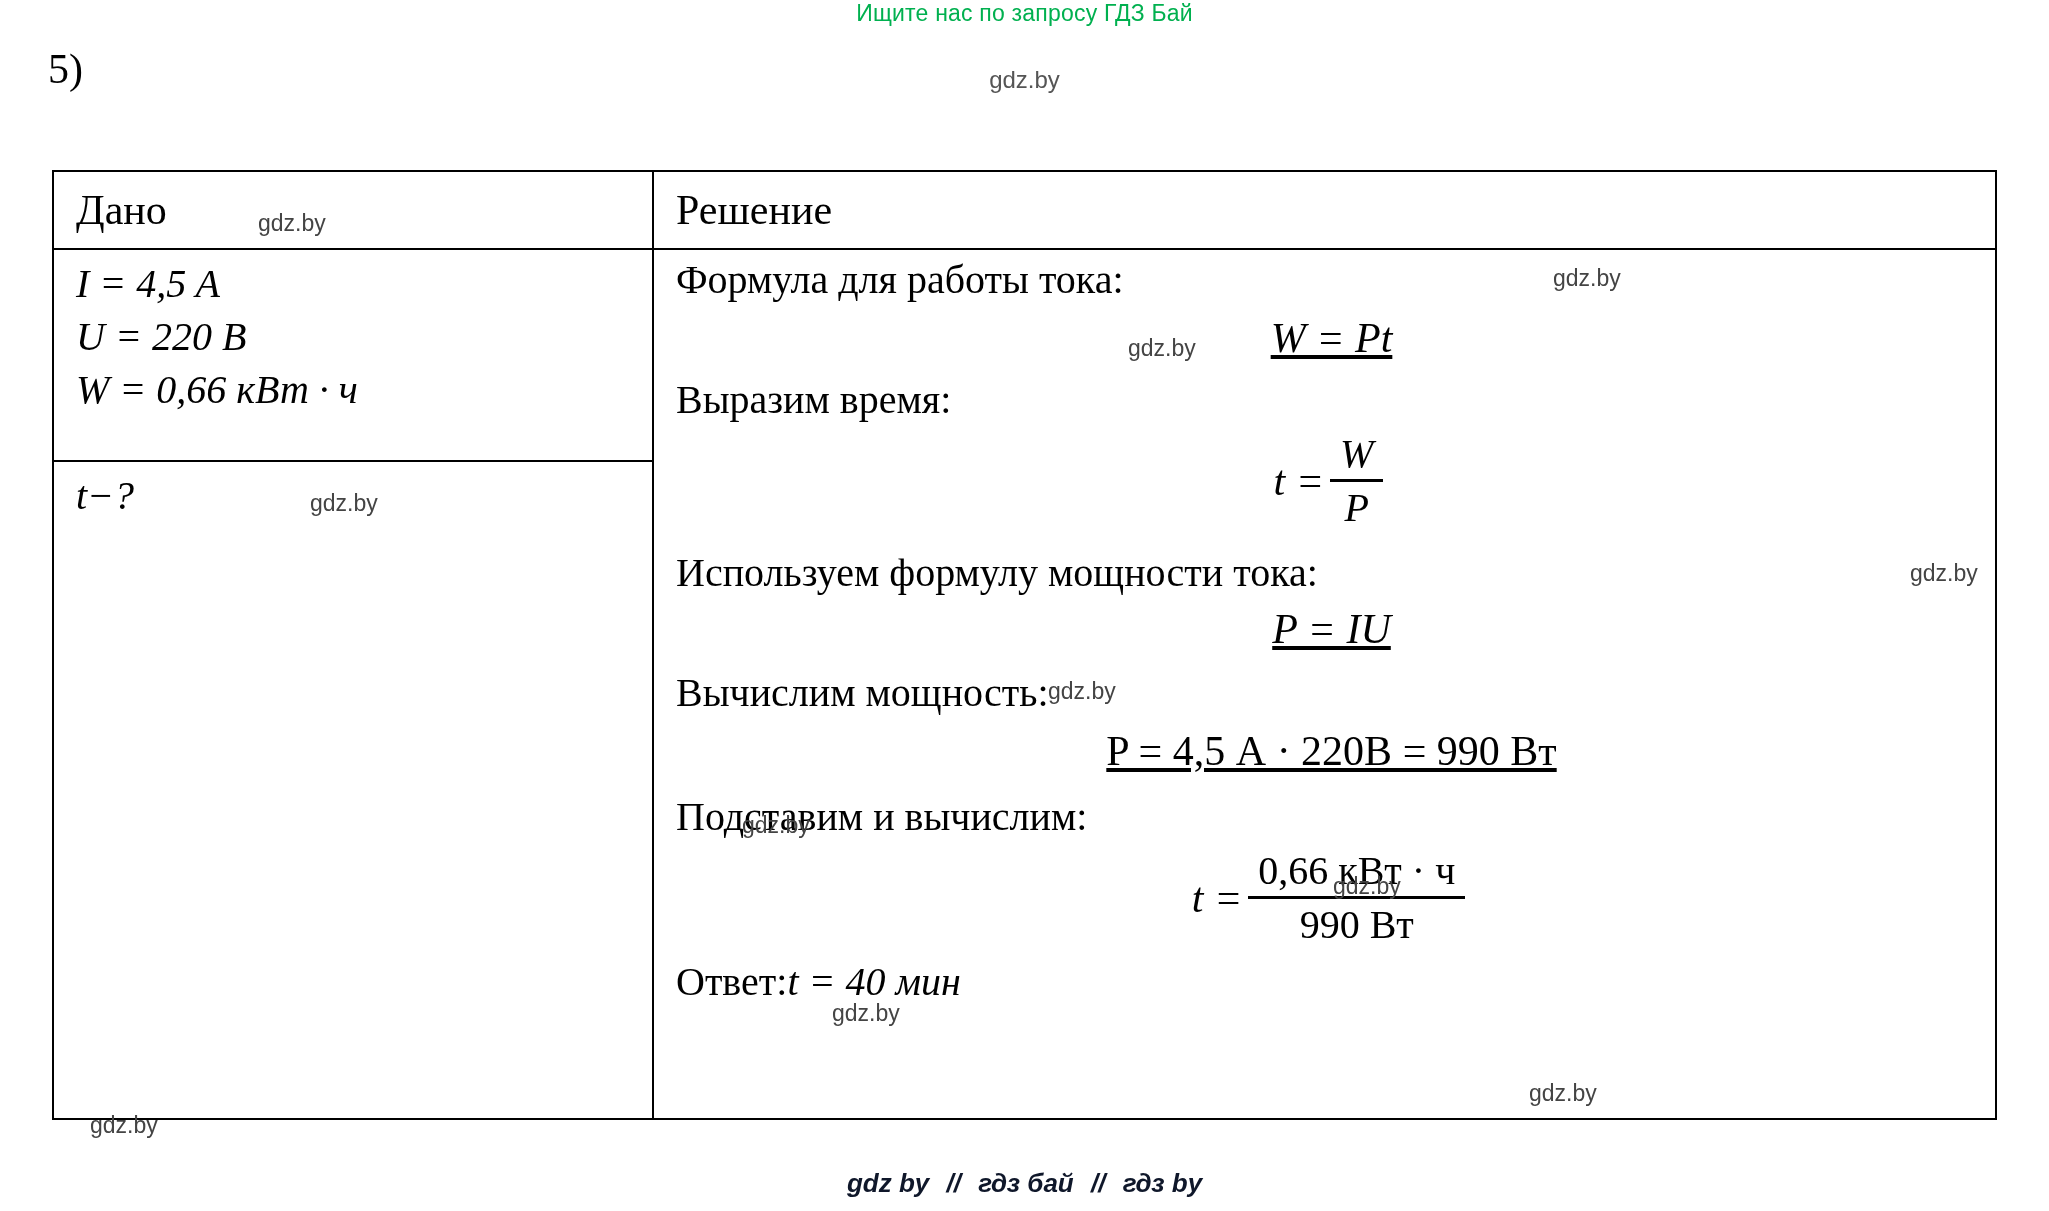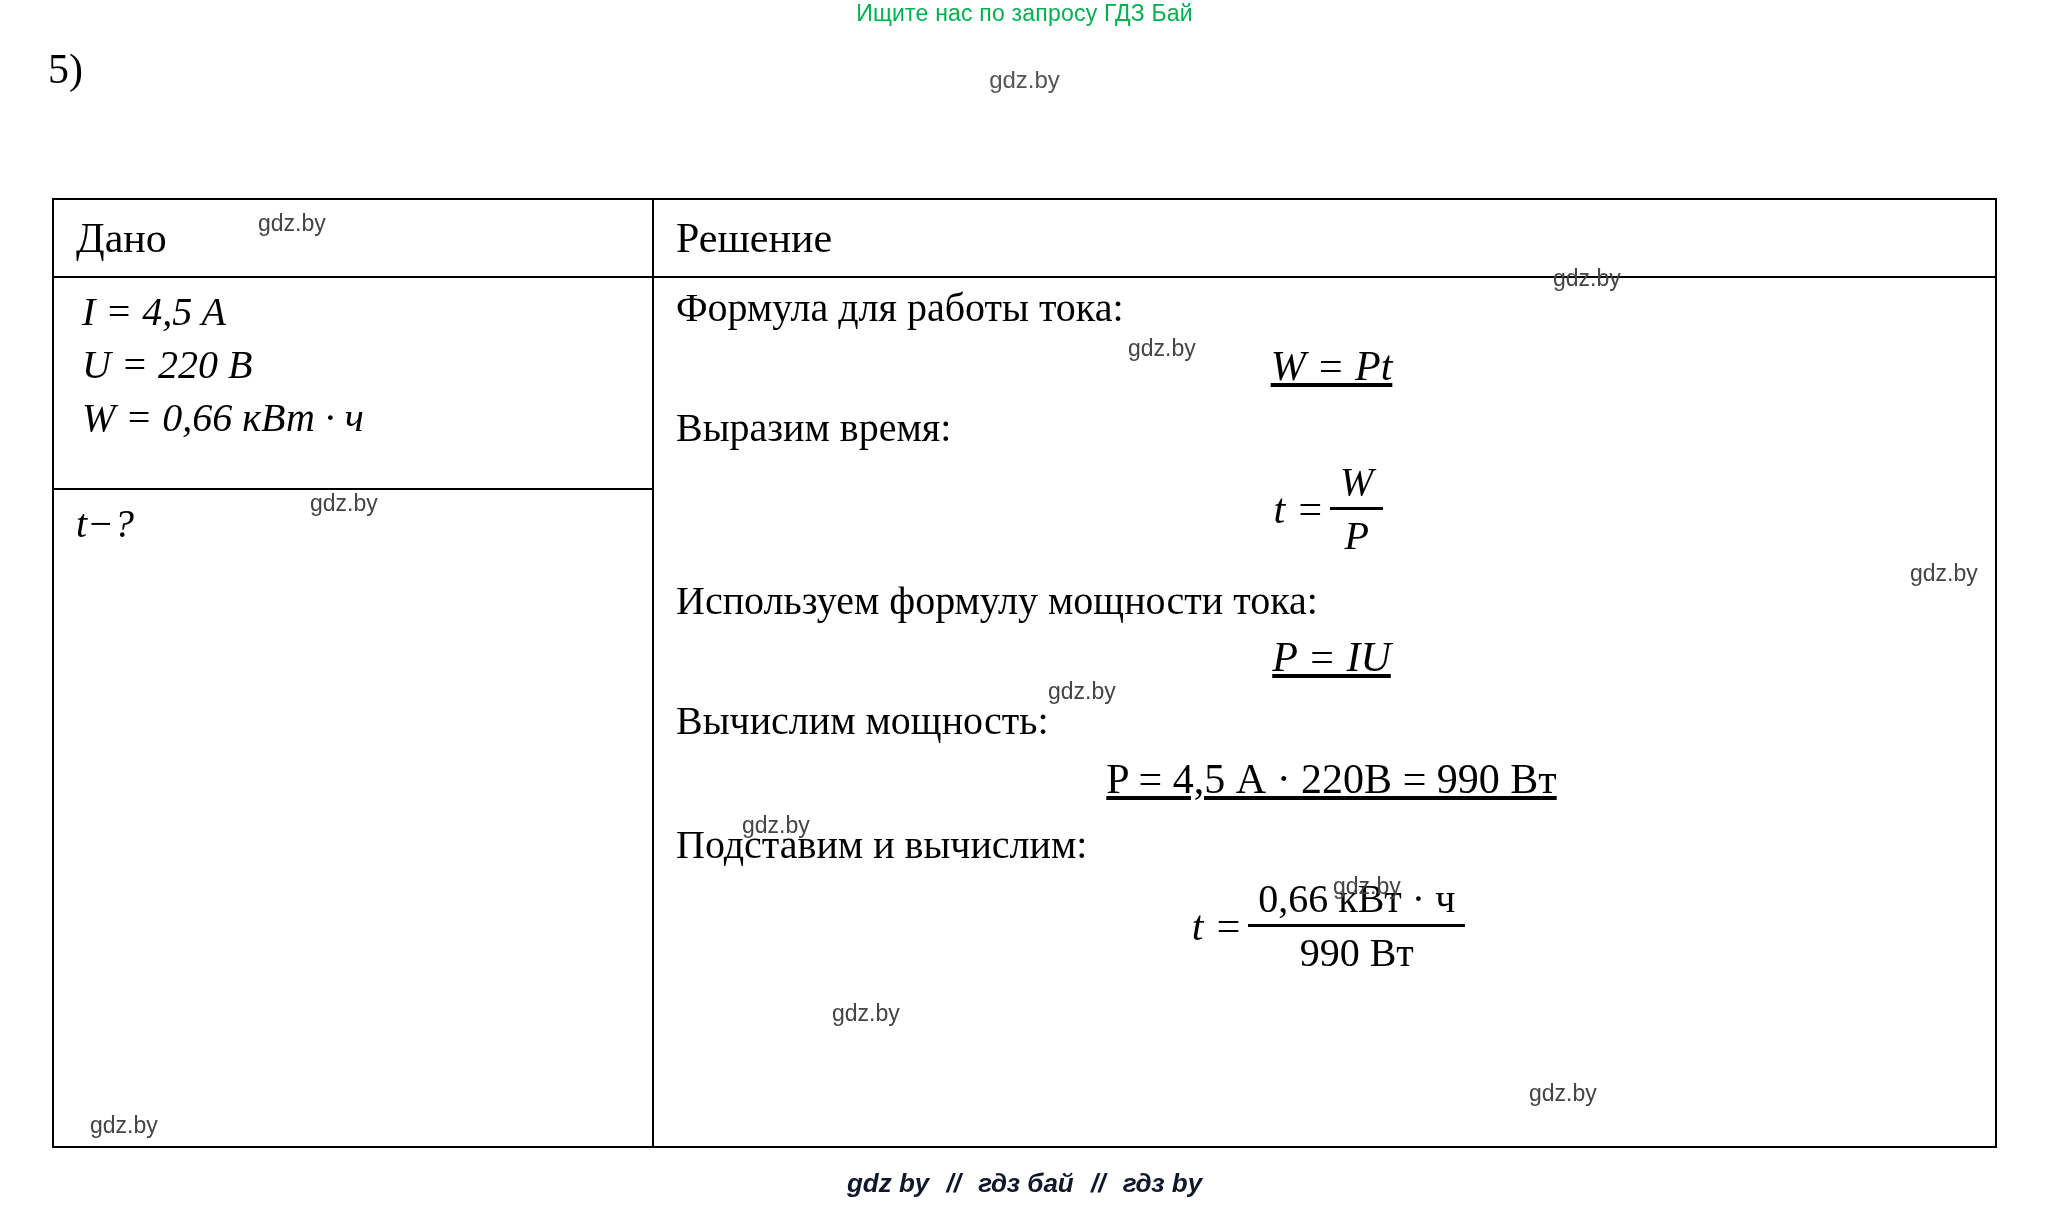--- a/index.html
+++ b/index.html
@@ -51,21 +51,20 @@
   }
   
   .table {
     position: absolute;
     left: 52px;
     top: 170px;
     width: 1945px;
     height: 950px;
     border: 2px solid #000;
     box-sizing: border-box;
-    margin-top: 28px;
   }
   .col-left {
     position: absolute;
     left: 0;
     top: 0;
     width: 600px;
     height: 100%;
     border-right: 2px solid #000;
     box-sizing: border-box;
   }
@@ -81,21 +80,21 @@
     border-bottom: 2px solid #000;
     box-sizing: border-box;
     display: flex;
     align-items: center;
     padding-left: 22px;
     font-size: 42px;
   }
   .given-body {
     box-sizing: border-box;
     border-bottom: 2px solid #000;
-    padding: 8px 0 12px 28px;
+    padding: 8px 0 12px 22px;
     height: 212px;
   }
   .given-line {
     font-size: 40px;
     line-height: 1.32;
     white-space: nowrap;
   }
   .find-body {
     padding: 10px 0 0 22px;
     font-size: 40px;
@@ -217,20 +216,23 @@
 
         <p class="sol-line sol-text" style="margin-top:22px;">Подставим и вычислим:</p>
         <div class="eq-row" style="margin-top:10px;">
           <span class="it">t =</span>
           <span class="frac">
             <span class="num">0,66 кВт · ч</span>
             <span class="den">990 Вт</span>
           </span>
         </div>
 
+        <div class="sol-line" style="margin-top:14px;">
+          <span>Ответ:</span><span class="it">t = 40 мин</span>
+        </div>
 
       </div>
     </div>
 
   </div>
 
   <div class="wm" style="left:258px; top:210px;">gdz.by</div>
   <div class="wm" style="left:1553px; top:265px;">gdz.by</div>
   <div class="wm" style="left:1128px; top:335px;">gdz.by</div>
   <div class="wm" style="left:310px; top:490px;">gdz.by</div>

